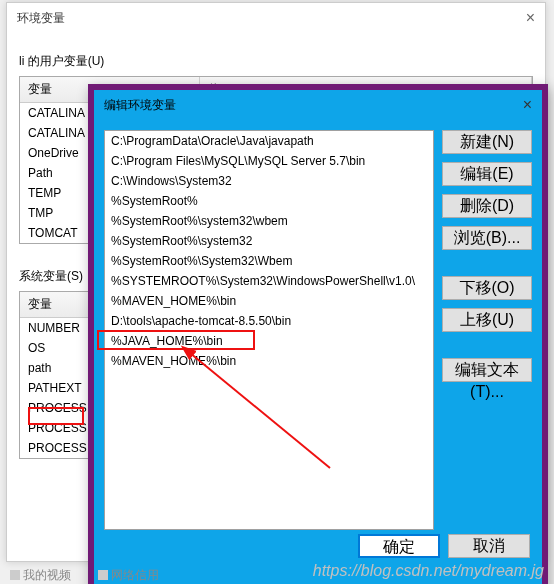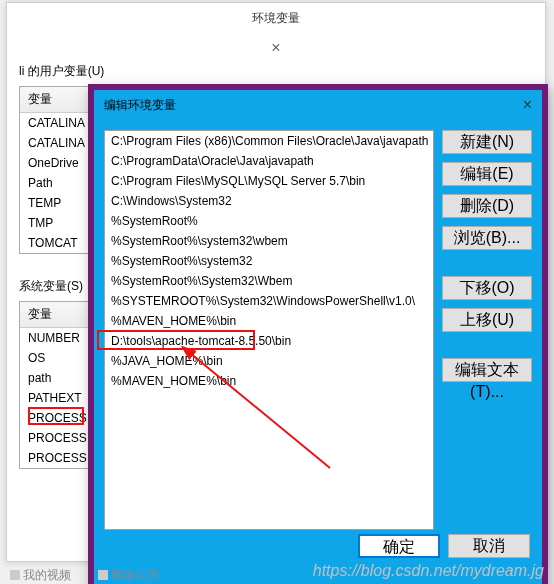--- a/index.html
+++ b/index.html
@@ -1,22 +1,22 @@
 <!DOCTYPE html>
 <html><head>
   <meta charset="utf-8">
   <style>
     * { box-sizing: border-box; font-family: "Microsoft YaHei", "Segoe UI", sans-serif; font-size: 12px; }
     body { margin: 0; padding: 0; background: #f0f0f0; width: 554px; height: 584px; overflow: hidden; position: relative; }
     
     .parent-dialog { position: absolute; top: 2px; left: 6px; width: 540px; height: 560px; background: #fff; border: 1px solid #ccc; box-shadow: 0 0 8px rgba(0,0,0,0.15); }
-    .parent-title { height: 30px; line-height: 30px; padding: 0 10px; display: flex; justify-content: space-between; align-items: center; color: #333; flex-direction: column; }
+    .parent-title { height: 30px; line-height: 30px; padding: 0 10px; display: flex; justify-content: space-between; align-items: center; color: #333; }
     .parent-title .close { font-size: 16px; color: #666; }
     .parent-body { padding: 10px 12px; }
-    .section-label { font-size: 12px; margin: 20px 0 6px; }
+    .section-label { font-size: 12px; margin: 10px 0 6px; }
     .table-frame { border: 1px solid #aaa; background: #fff; }
     .table-header { display: flex; background: linear-gradient(#f7f7f7,#ececec); border-bottom: 1px solid #ccc; }
     .table-header div { padding: 4px 8px; border-right: 1px solid #d0d0d0; }
     .table-header .col1 { width: 180px; }
     .table-header .col2 { flex: 1; }
     .table-body { max-height: 180px; overflow: hidden; }
     .table-row { display: flex; }
     .table-row div { padding: 3px 8px; border-right: 1px solid #eee; overflow: hidden; white-space: nowrap; }
     .table-row .col1 { width: 180px; border-right: 1px solid #e8e8e8; }
     .table-row .col2 { flex: 1; }
@@ -136,21 +136,20 @@
   </div>
 </div>
 
 <div class="edit-dialog">
   <div class="edit-title">
     <span>编辑环境变量</span>
     <span class="close">×</span>
   </div>
   <div class="edit-body">
     <div class="path-list" id="path-list">
-        <div class="path-row">C:\Program Files (x86)\Common Files\Oracle\Java\javapath</div>
         <div class="path-row">C:\ProgramData\Oracle\Java\javapath</div>
         <div class="path-row">C:\Program Files\MySQL\MySQL Server 5.7\bin</div>
         <div class="path-row">C:\Windows\System32</div>
         <div class="path-row">%SystemRoot%</div>
         <div class="path-row">%SystemRoot%\system32\wbem</div>
         <div class="path-row">%SystemRoot%\system32</div>
         <div class="path-row">%SystemRoot%\System32\Wbem</div>
         <div class="path-row">%SYSTEMROOT%\System32\WindowsPowerShell\v1.0\</div>
         <div class="path-row">%MAVEN_HOME%\bin</div>
         <div class="path-row">D:\tools\apache-tomcat-8.5.50\bin</div>

